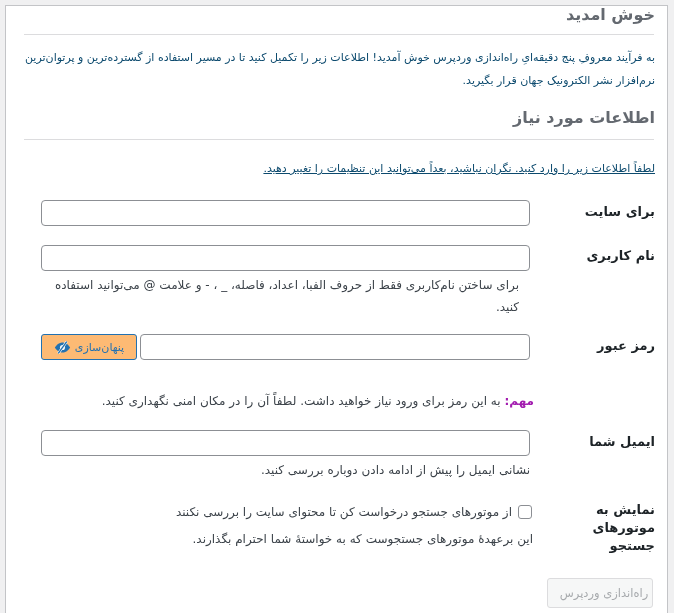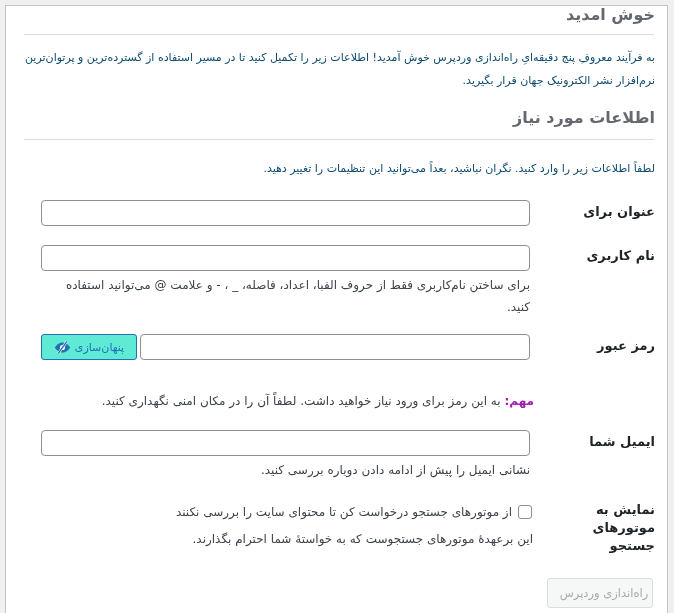--- a/index.html
+++ b/index.html
@@ -65,21 +65,21 @@
     direction: rtl;
     text-align: right;
     color: #3c434a;
   }
   .hide-btn {
     position: absolute;
     left: 37px; top: 329px;
     width: 96px; height: 26px;
     border: 1px solid #2271b1;
     border-radius: 3px;
-    background: #5eead4;
+    background: #fdba74;
     color: #2271b1;
     font-size: 11px;
     display: flex; align-items: center; justify-content: center;
     direction: rtl;
     gap: 4px;
     font-family: "DejaVu Sans", sans-serif;
   }
   .checkbox {
     position: absolute;
     width: 14px; height: 14px;
@@ -106,28 +106,28 @@
 <body>
 
 <div class="card"></div>
 
 <h1 class="sec" style="top:5px;">خوش امدید</h1>
 <div class="divider" style="top:34px; left:24px;"></div>
 <p class="para" style="left:24px; right:19px; top:46px;">به فرآیند معروفِ پنج دقیقه‌ایِ راه‌اندازی وردپرس خوش آمدید! اطلاعات زیر را تکمیل کنید تا در مسیر استفاده از گسترده‌ترین و پرتوان‌ترین نرم‌افزار نشر الکترونیک جهان قرار بگیرید.</p>
 
 <h1 class="sec" style="top:108px;">اطلاعات مورد نیاز</h1>
 <div class="divider" style="top:139px; left:24px;"></div>
-<p class="para" style="left:24px; right:19px; top:157px;">لطفاً اطلاعات زیر را وارد کنید. نگران نباشید، بعداً می‌توانید این تنظیمات را تغییر دهید.</p>
+<p class="para" style="left:24px; right:19px; top:157px;text-decoration:underline;">لطفاً اطلاعات زیر را وارد کنید. نگران نباشید، بعداً می‌توانید این تنظیمات را تغییر دهید.</p>
 
-<label class="label" style="top:203px;">عنوان برای</label>
+<label class="label" style="top:203px;">برای سایت</label>
 <div class="input" style="left:41px; top:200px; width:489px;"></div>
 
 <label class="label" style="top:247px;">نام کاربری</label>
 <div class="input" style="left:41px; top:245px; width:489px;"></div>
-<p class="desc" style="left:41px; width:489px; top:274px;">برای ساختن نام‌کاربری فقط از حروف الفبا، اعداد، فاصله، _ ، - و علامت @ می‌توانید استفاده کنید.</p>
+<p class="desc" style="left:30px; width:489px; top:274px;">برای ساختن نام‌کاربری فقط از حروف الفبا، اعداد، فاصله، _ ، - و علامت @ می‌توانید استفاده کنید.</p>
 
 <label class="label" style="top:337px;">رمز عبور</label>
 <div class="input" style="left:140px; top:334px; width:390px;"></div>
 <div class="hide-btn" style="left:41px; top:334px;">
   <span>پنهان‌سازی</span>
   <svg width="17" height="13" viewBox="0 0 20 14">
     <path d="M1 7 C4 2 8 1 10 1 C12 1 16 2 19 7 C16 12 12 13 10 13 C8 13 4 12 1 7 Z" fill="#2271b1"></path>
     <circle cx="10" cy="7" r="3" fill="#f6f7f7"></circle>
     <line x1="15" y1="0" x2="5" y2="14" stroke="#f6f7f7" stroke-width="3"></line>
     <line x1="15" y1="0" x2="5" y2="14" stroke="#2271b1" stroke-width="1.6"></line>

